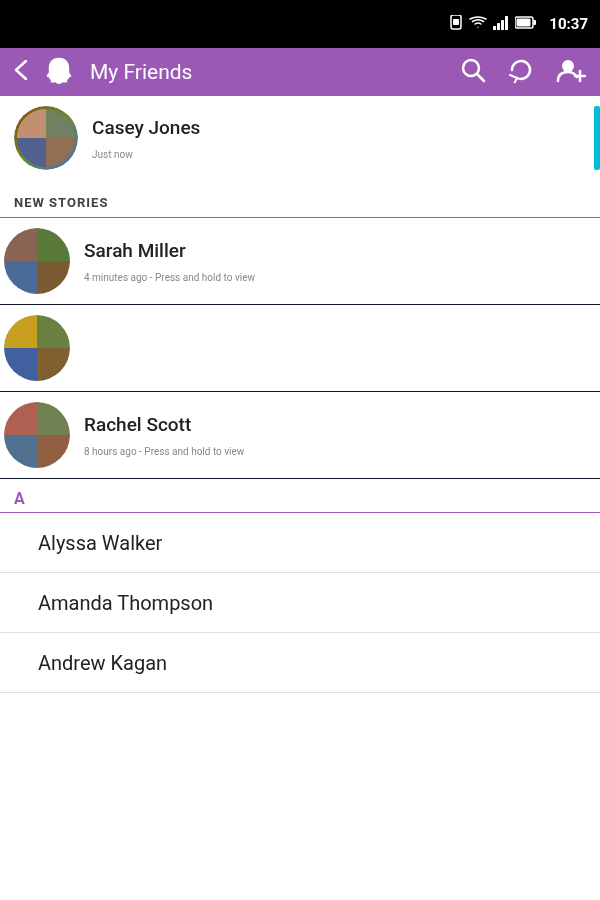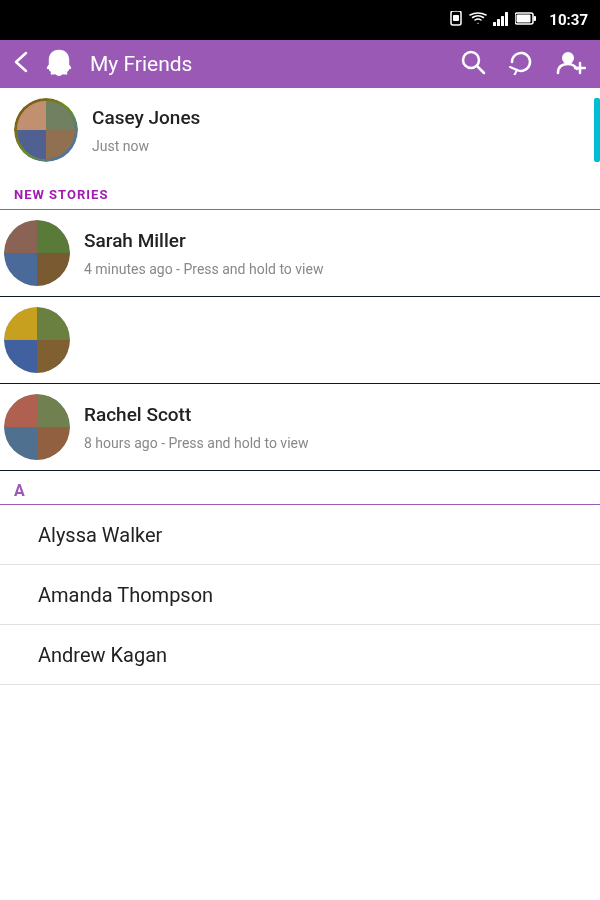--- a/index.html
+++ b/index.html
@@ -7,21 +7,21 @@
       width: 600px;
       height: 900px;
       font-family: 'Roboto', Arial, sans-serif;
       background: #fff;
       overflow: hidden;
     }
 
     
     .status-bar {
       background: #000;
-      height: 40px;
+      height: 48px;
       display: flex;
       align-items: center;
       justify-content: flex-end;
       padding: 0 12px;
       gap: 8px;
     }
     .status-icons {
       display: flex;
       align-items: center;
       gap: 6px;
@@ -87,41 +87,41 @@
     .item-info {
       flex: 1;
     }
     .item-name {
       font-size: 19px;
       font-weight: 500;
       color: #222;
       line-height: 1.3;
     }
     .item-sub {
-      font-size: 14px;
+      font-size: 10px;
       color: #888;
       margin-top: 8px;
     }
     .new-indicator {
       width: 6px;
       height: 64px;
       background: #00bcd4;
       border-radius: 2px;
       position: absolute;
       right: 0;
       top: 10px;
     }
 
     
     .section-header {
       padding: 12px 14px 6px 14px;
       border-bottom: 1.5px solid #9b59b6;
     }
     .section-header-text {
-      color: #a21caf;
+      color: #404040;
       font-size: 13px;
       font-weight: 700;
       letter-spacing: 1px;
       text-transform: uppercase;
       margin-top: 28px;
     }
 
     
     .story-item {
       display: flex;

